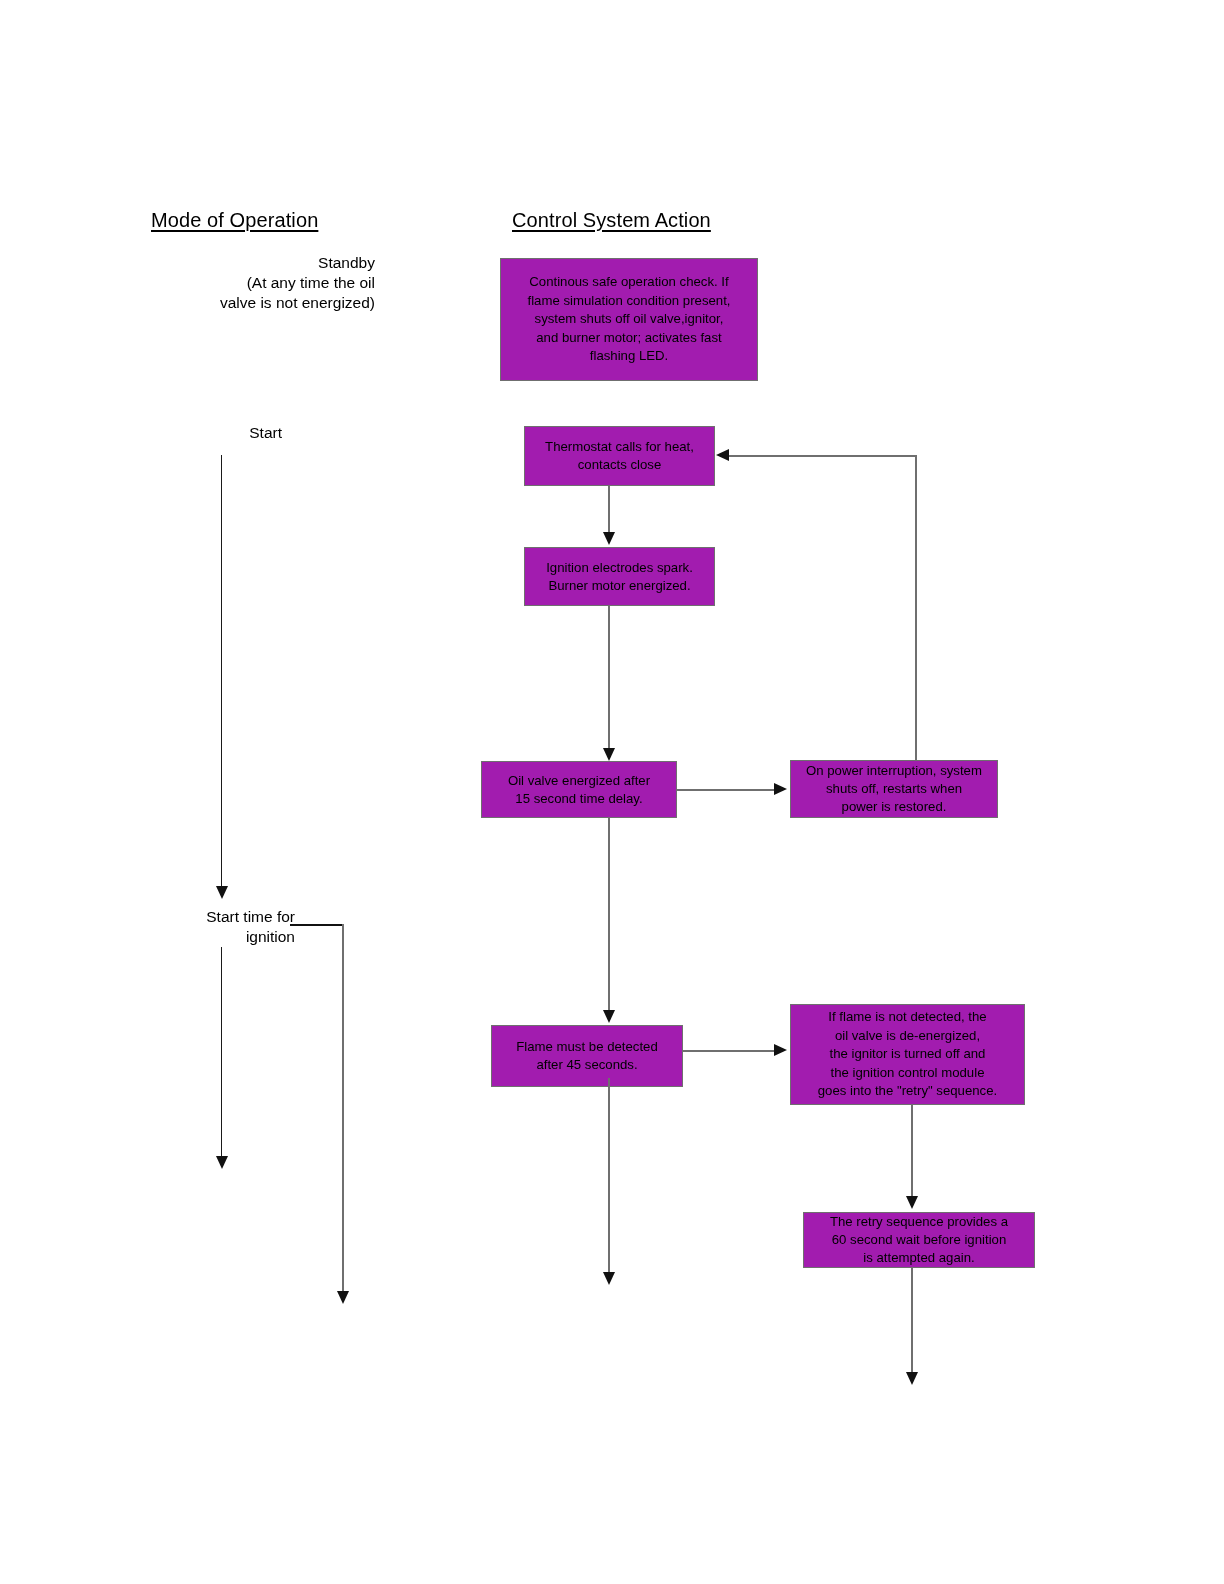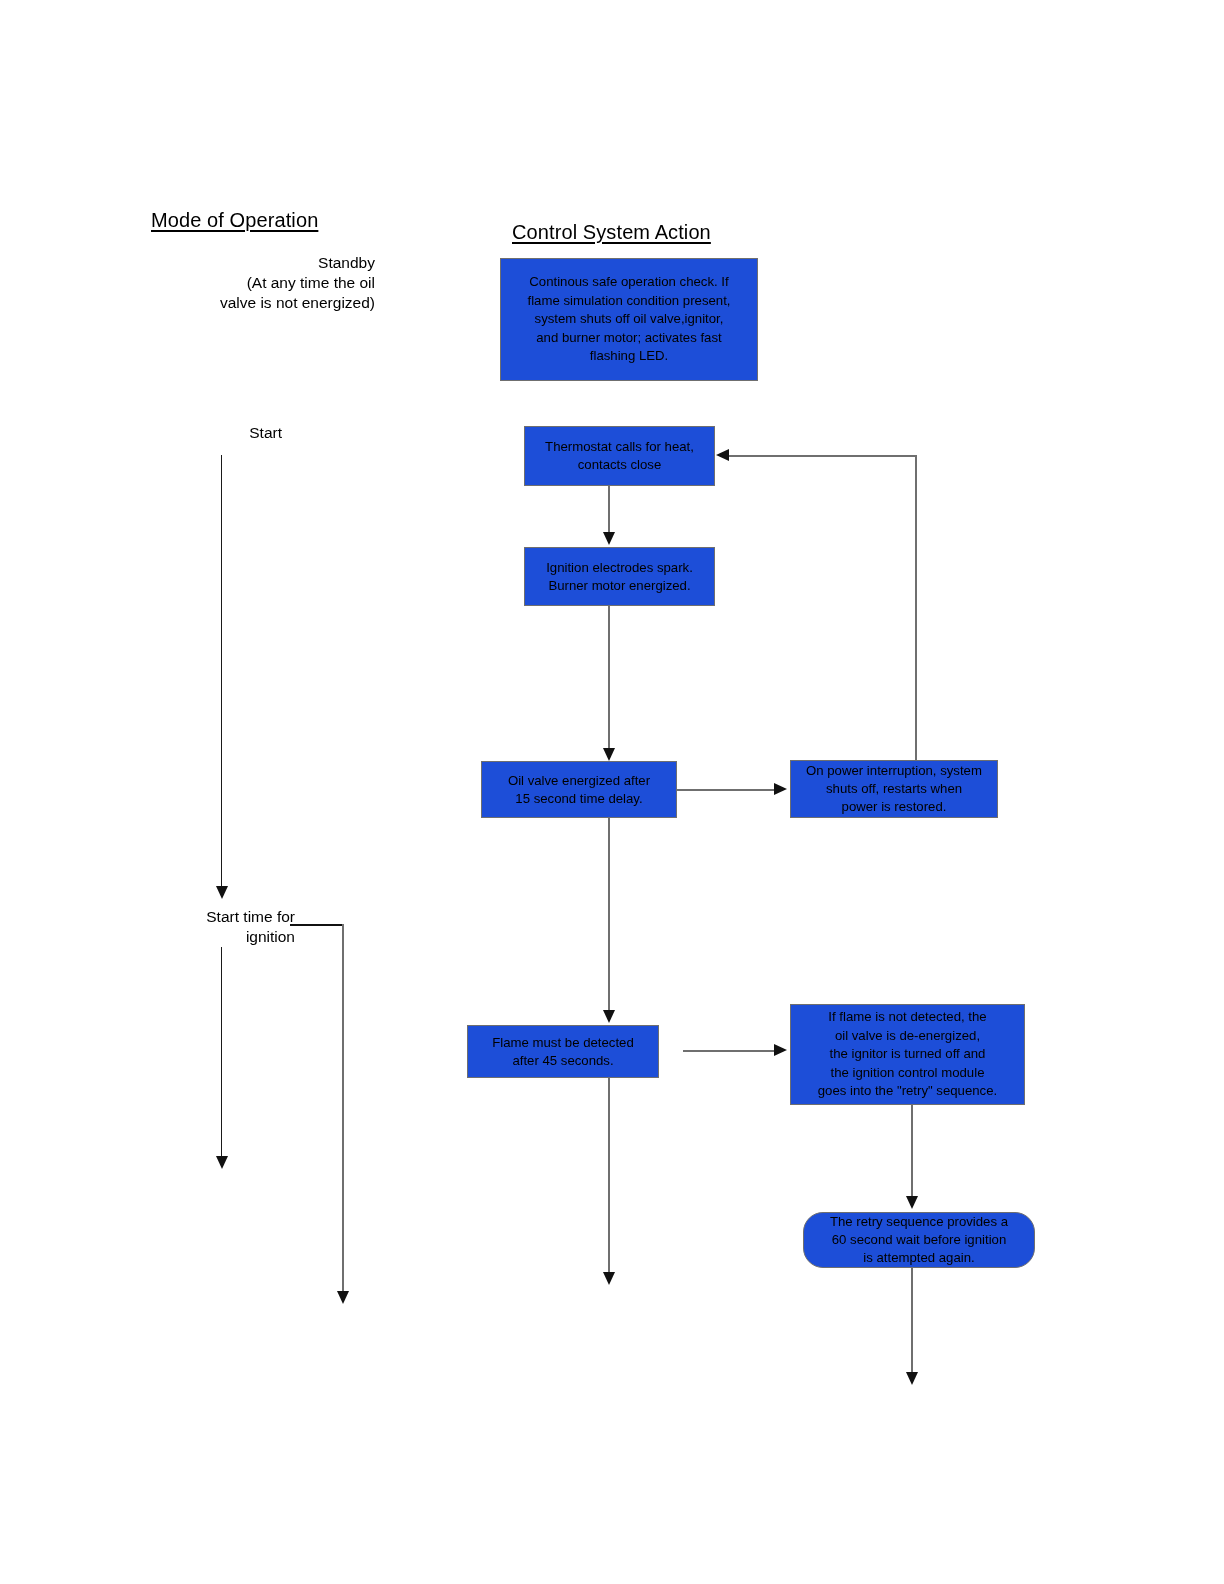--- a/index.html
+++ b/index.html
@@ -37,21 +37,21 @@
     text-align: right;
     color: #000;
     white-space: pre-line;
   }
 
   
   .box {
     position: absolute;
     box-sizing: border-box;
     border: 1.6px solid #6f6f6f;
-    background: #1d4ed8;
+    background: #a21caf;
     display: flex;
     align-items: center;
     justify-content: center;
     padding: 2px 6px;
   }
   .box span {
     display: block;
     width: 100%;
     text-align: center;
     font-size: 13.2px;
@@ -101,21 +101,21 @@
     border-right: 13px solid #111111;
   }
 </style>
 </head>
 <body>
 
 <div id="page">
 
   <div class="col-heading" style="left:151px; top:209px;">Mode of Operation</div>
 
-  <div class="col-heading" style="left:512px; top:209px;margin-top:12px;">Control System Action</div>
+  <div class="col-heading" style="left:512px; top:209px;">Control System Action</div>
 
   <div class="mode-label" style="left:135px; top:253px; width:240px;">Standby
 (At any time the oil
 valve is not energized)</div>
 
   <div class="mode-label" style="left:162px; top:423px; width:120px;">Start</div>
 
   <div class="mode-label" style="left:155px; top:907px; width:140px;">Start time for
 ignition</div>
 
@@ -145,40 +145,40 @@
   <div class="box" style="left:524px; top:547px; width:191px; height:59px;">
     <span>Ignition electrodes spark.
 Burner motor energized.</span>
   </div>
 
   <div class="box" style="left:481px; top:761px; width:196px; height:57px;align-items:center;">
     <span>Oil valve energized after
 15 second time delay.</span>
   </div>
 
-  <div class="box" style="left:467px; top:1025px; width:192px; height:53px;">
+  <div class="box" style="left:491px; top:1025px; width:192px; height:62px;">
     <span>Flame must be detected
 after 45 seconds.</span>
   </div>
 
   <div class="box" style="left:790px; top:760px; width:208px; height:58px;">
     <span>On power interruption, system
 shuts off, restarts when
 power is restored.</span>
   </div>
 
   <div class="box tall" style="left:790px; top:1004px; width:235px; height:101px;">
     <span>If flame is not detected, the
 oil valve is de-energized,
 the ignitor is turned off and
 the ignition control module
 goes into the "retry" sequence.</span>
   </div>
 
-  <div class="box" style="left:803px; top:1212px; width:232px; height:56px;border-radius:20px;">
+  <div class="box" style="left:803px; top:1212px; width:232px; height:56px;">
     <span>The retry sequence provides a
 60 second wait before ignition
 is attempted again.</span>
   </div>
 
   <div class="vline" style="left:608px; top:486px; height:50px;"></div>
   <div class="arrow-down" style="left:603px; top:532px;"></div>
 
   <div class="vline" style="left:608px; top:606px; height:147px;"></div>
   <div class="arrow-down" style="left:603px; top:748px;"></div>

